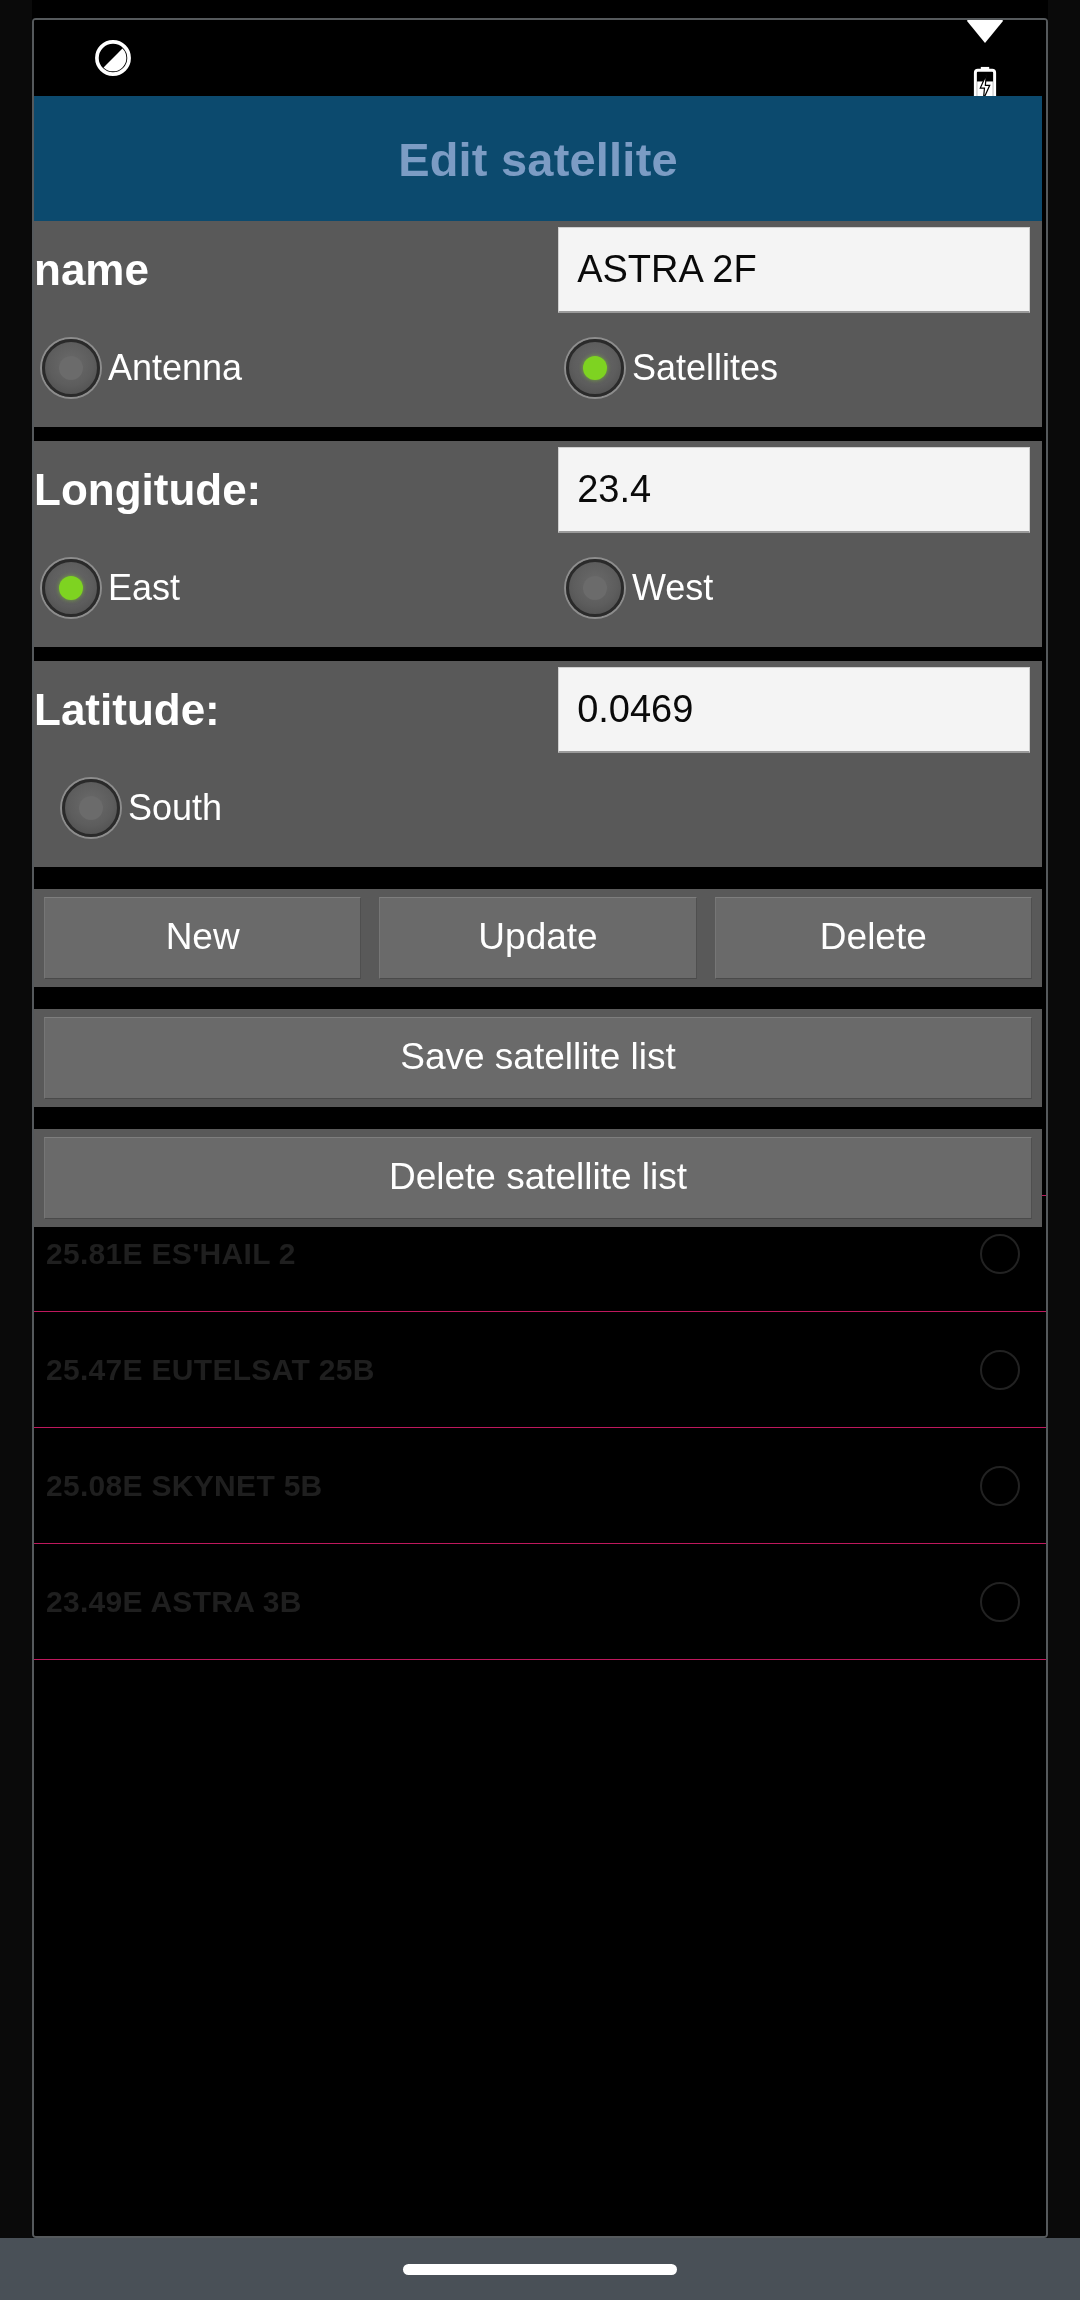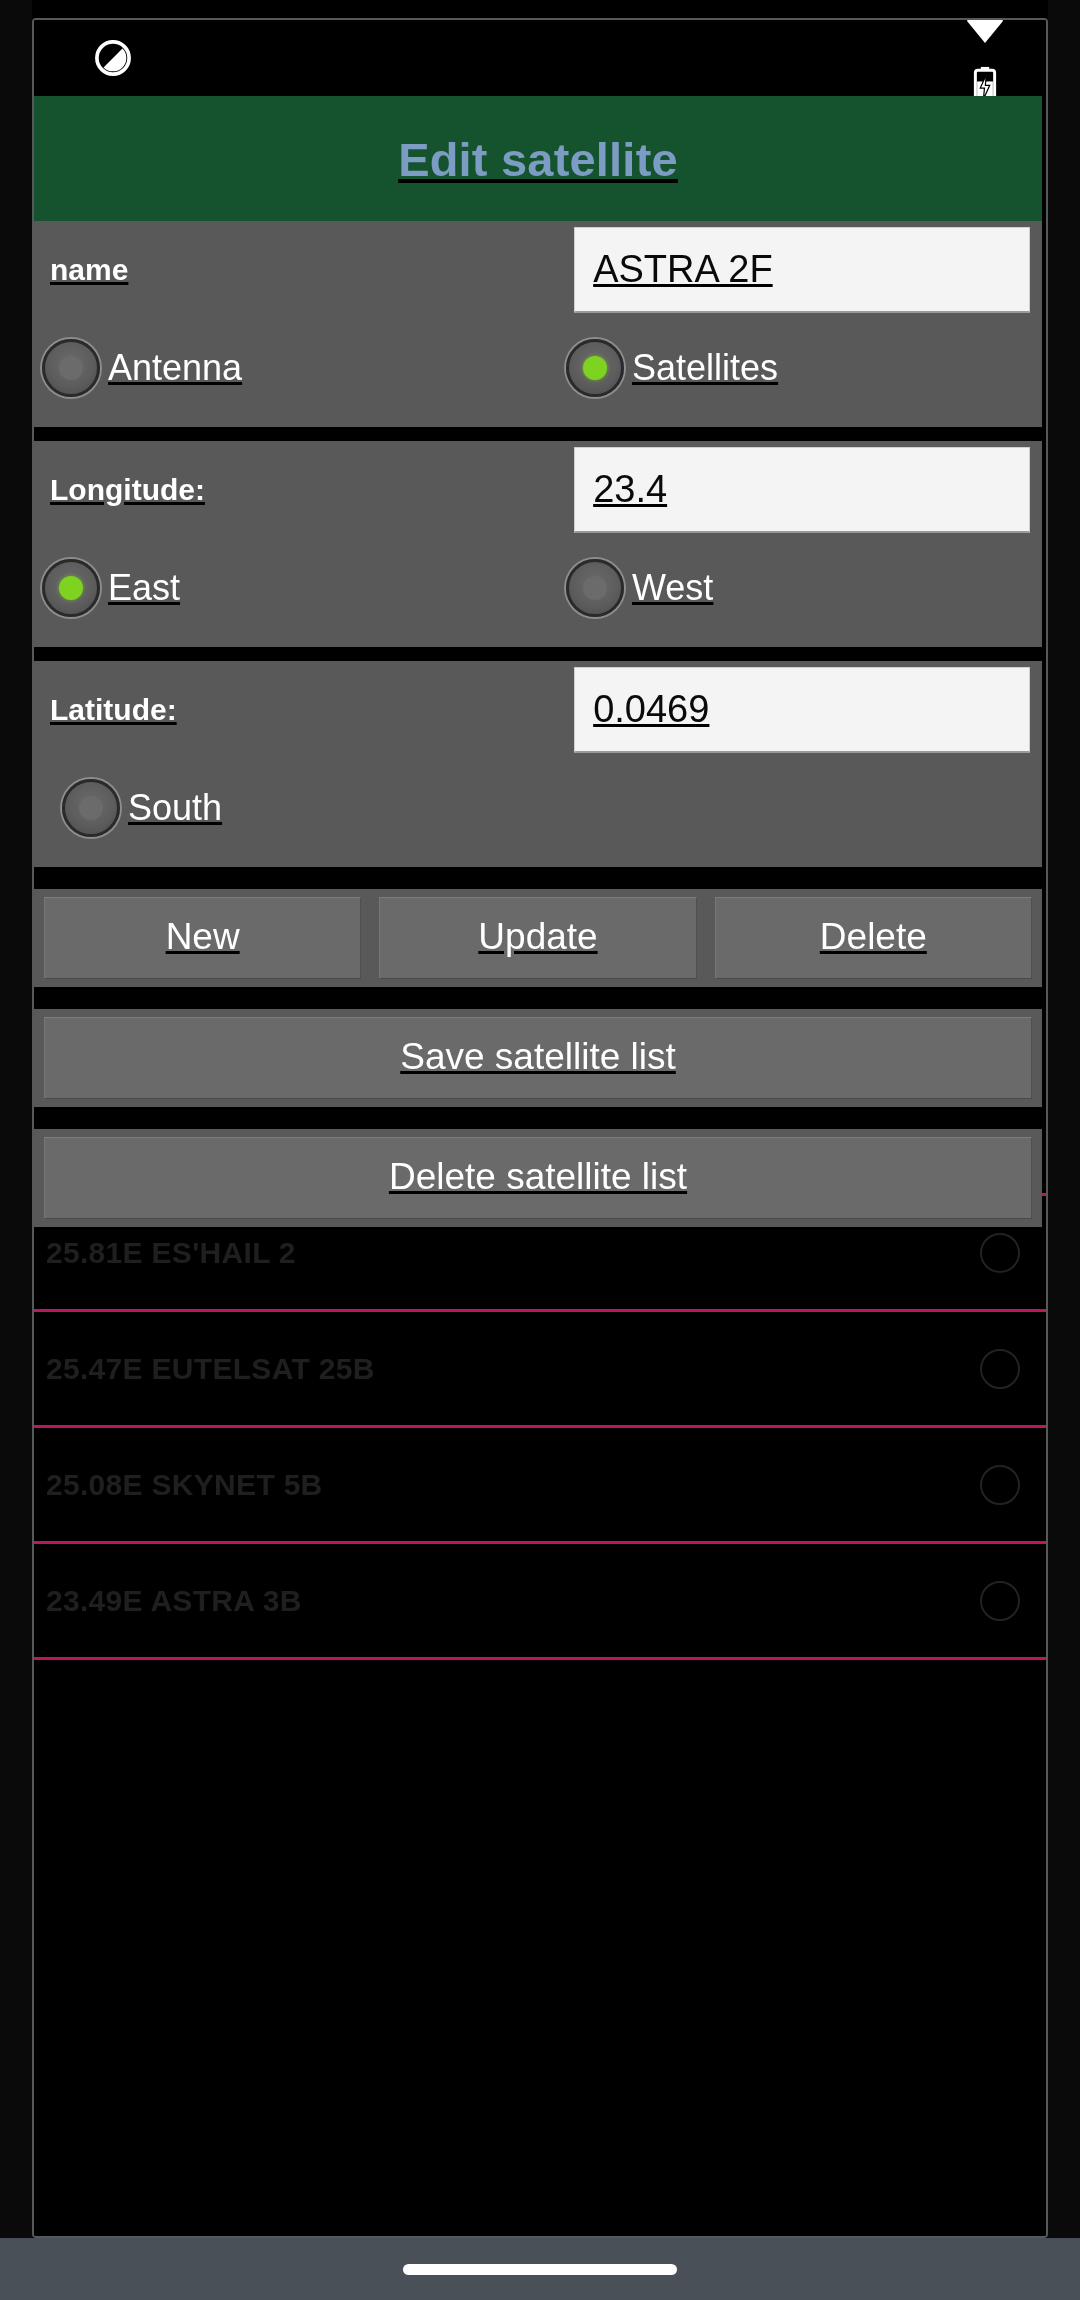--- a/index.html
+++ b/index.html
@@ -38,21 +38,21 @@
 
   
   #bg-list{
     position:absolute;
     left:0;right:0;top:0;bottom:0;
     background:#000;
   }
   .bg-row{
     position:relative;
     height:116px;
-    border-bottom:3px solid #be185d;
+    border-bottom:1px solid #be185d;
     display:flex;align-items:center;
     padding-left:12px;
     box-sizing:border-box;
   }
   .bg-row-label{
     color:#1f1f1f;
     font-size:30px;
     font-weight:700;
     letter-spacing:0.3px;
     white-space:nowrap;
@@ -83,23 +83,22 @@
     letter-spacing:0.5px;
     margin-left:4px;
   }
   .sico{display:block;}
 
   
   #dialog{
     position:absolute;
     left:0;right:4px;top:76px;
     z-index:50;
-    background:#14532d;
+    background:#0c4a6e;
     padding:0;
-    text-decoration:underline;
   }
   #dialog-title{
     text-align:center;
     color:#7c9cc4;
     font-size:47px;
     font-weight:700;
     padding:36px 0 34px 0;
     letter-spacing:0.2px;
   }
 
@@ -111,25 +110,24 @@
   .group-sep{height:14px;background:#000;}
 
   .field-row{
     display:flex;align-items:stretch;
     height:98px;
   }
   .field-label{
     flex:0 0 52%;
     display:flex;align-items:center;
     color:#ffffff;
-    font-size:30px;
+    font-size:44px;
     font-weight:700;
     padding-left:0px;
     box-sizing:border-box;
-    margin-left:16px;
   }
   .field-input{
     flex:1 1 auto;
     margin:6px 12px 6px 0;
     background:#f4f4f4;
     border:1px solid #cfcfcf;
     border-bottom:2px solid #9a9a9a;
     display:flex;align-items:center;
     padding-left:18px;
     color:#0a0a0a;

